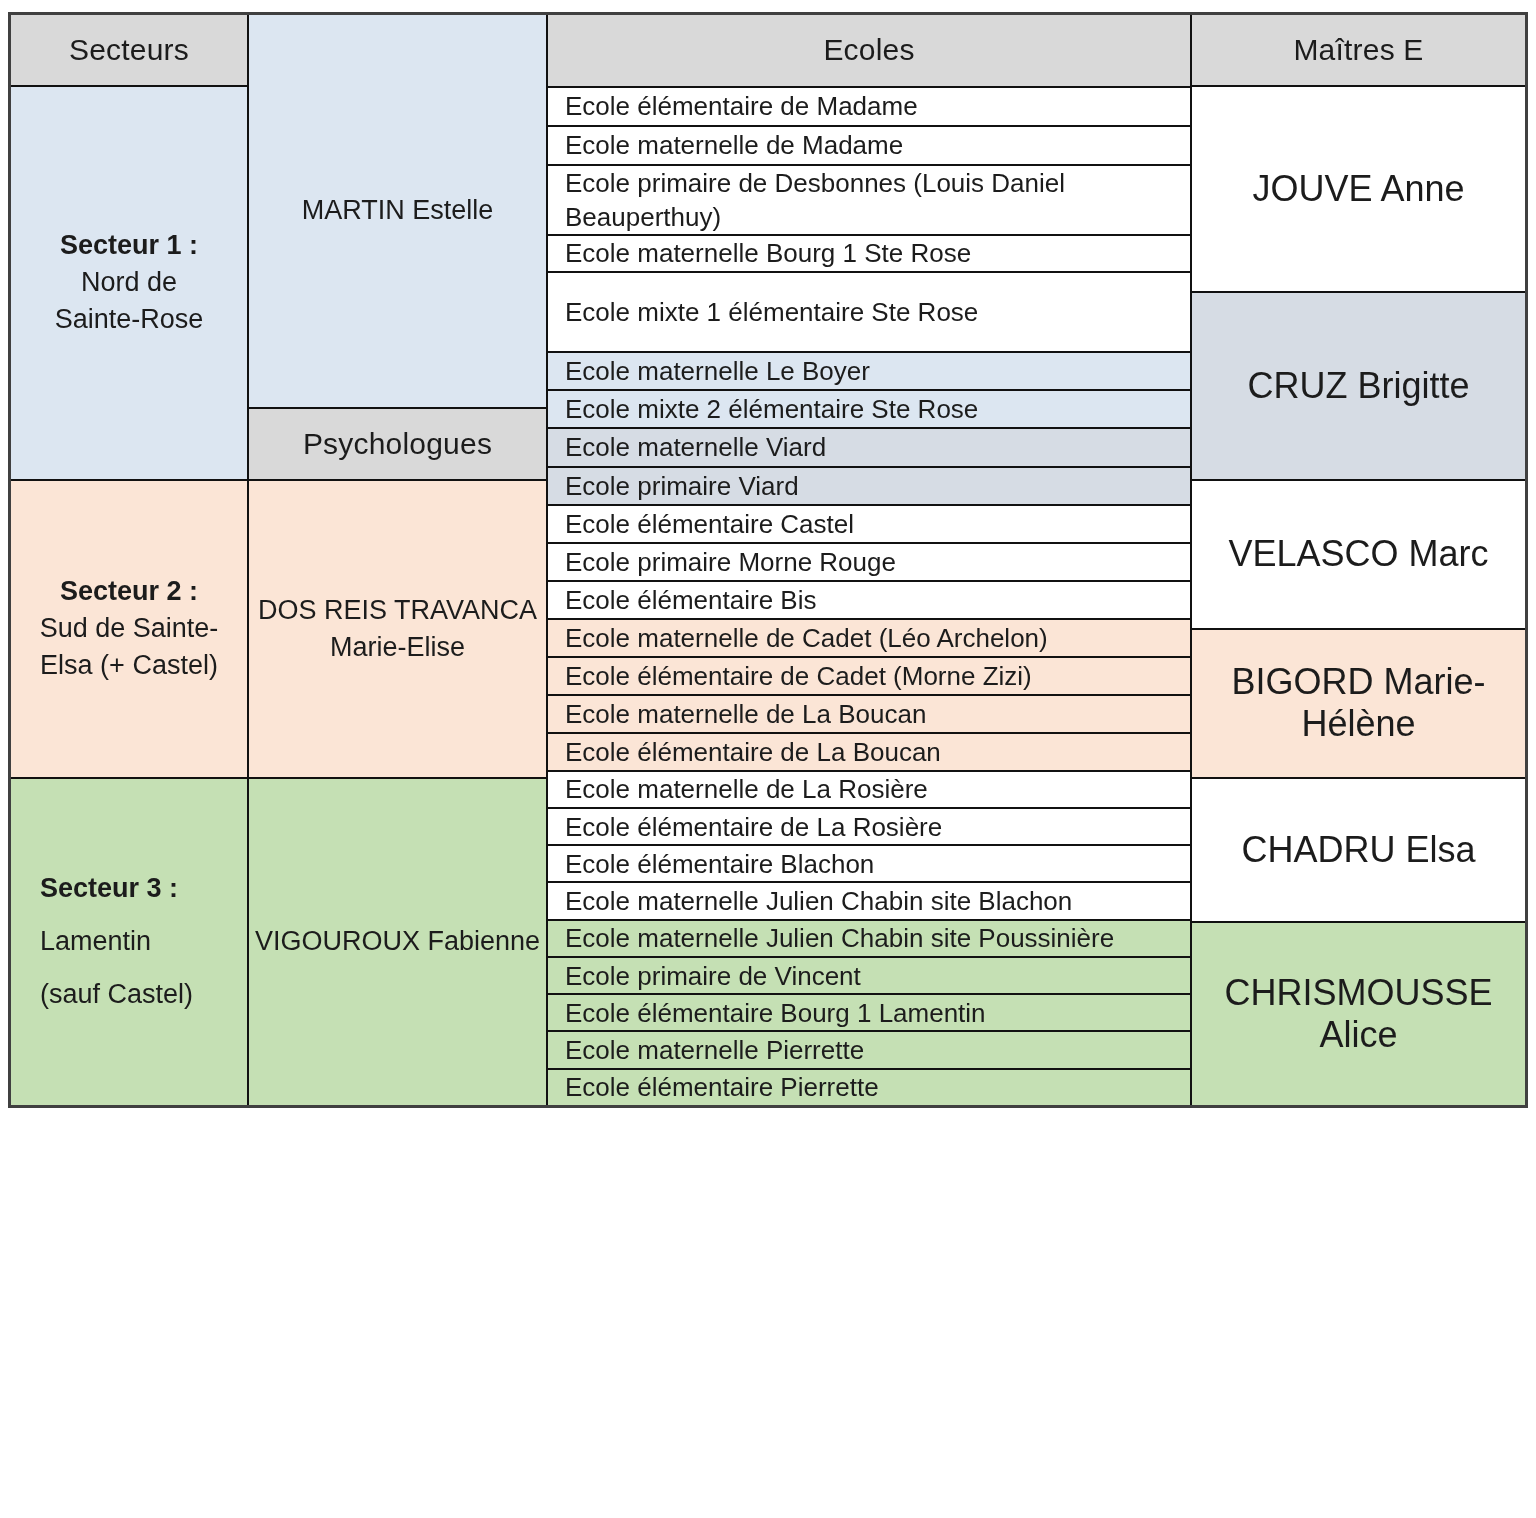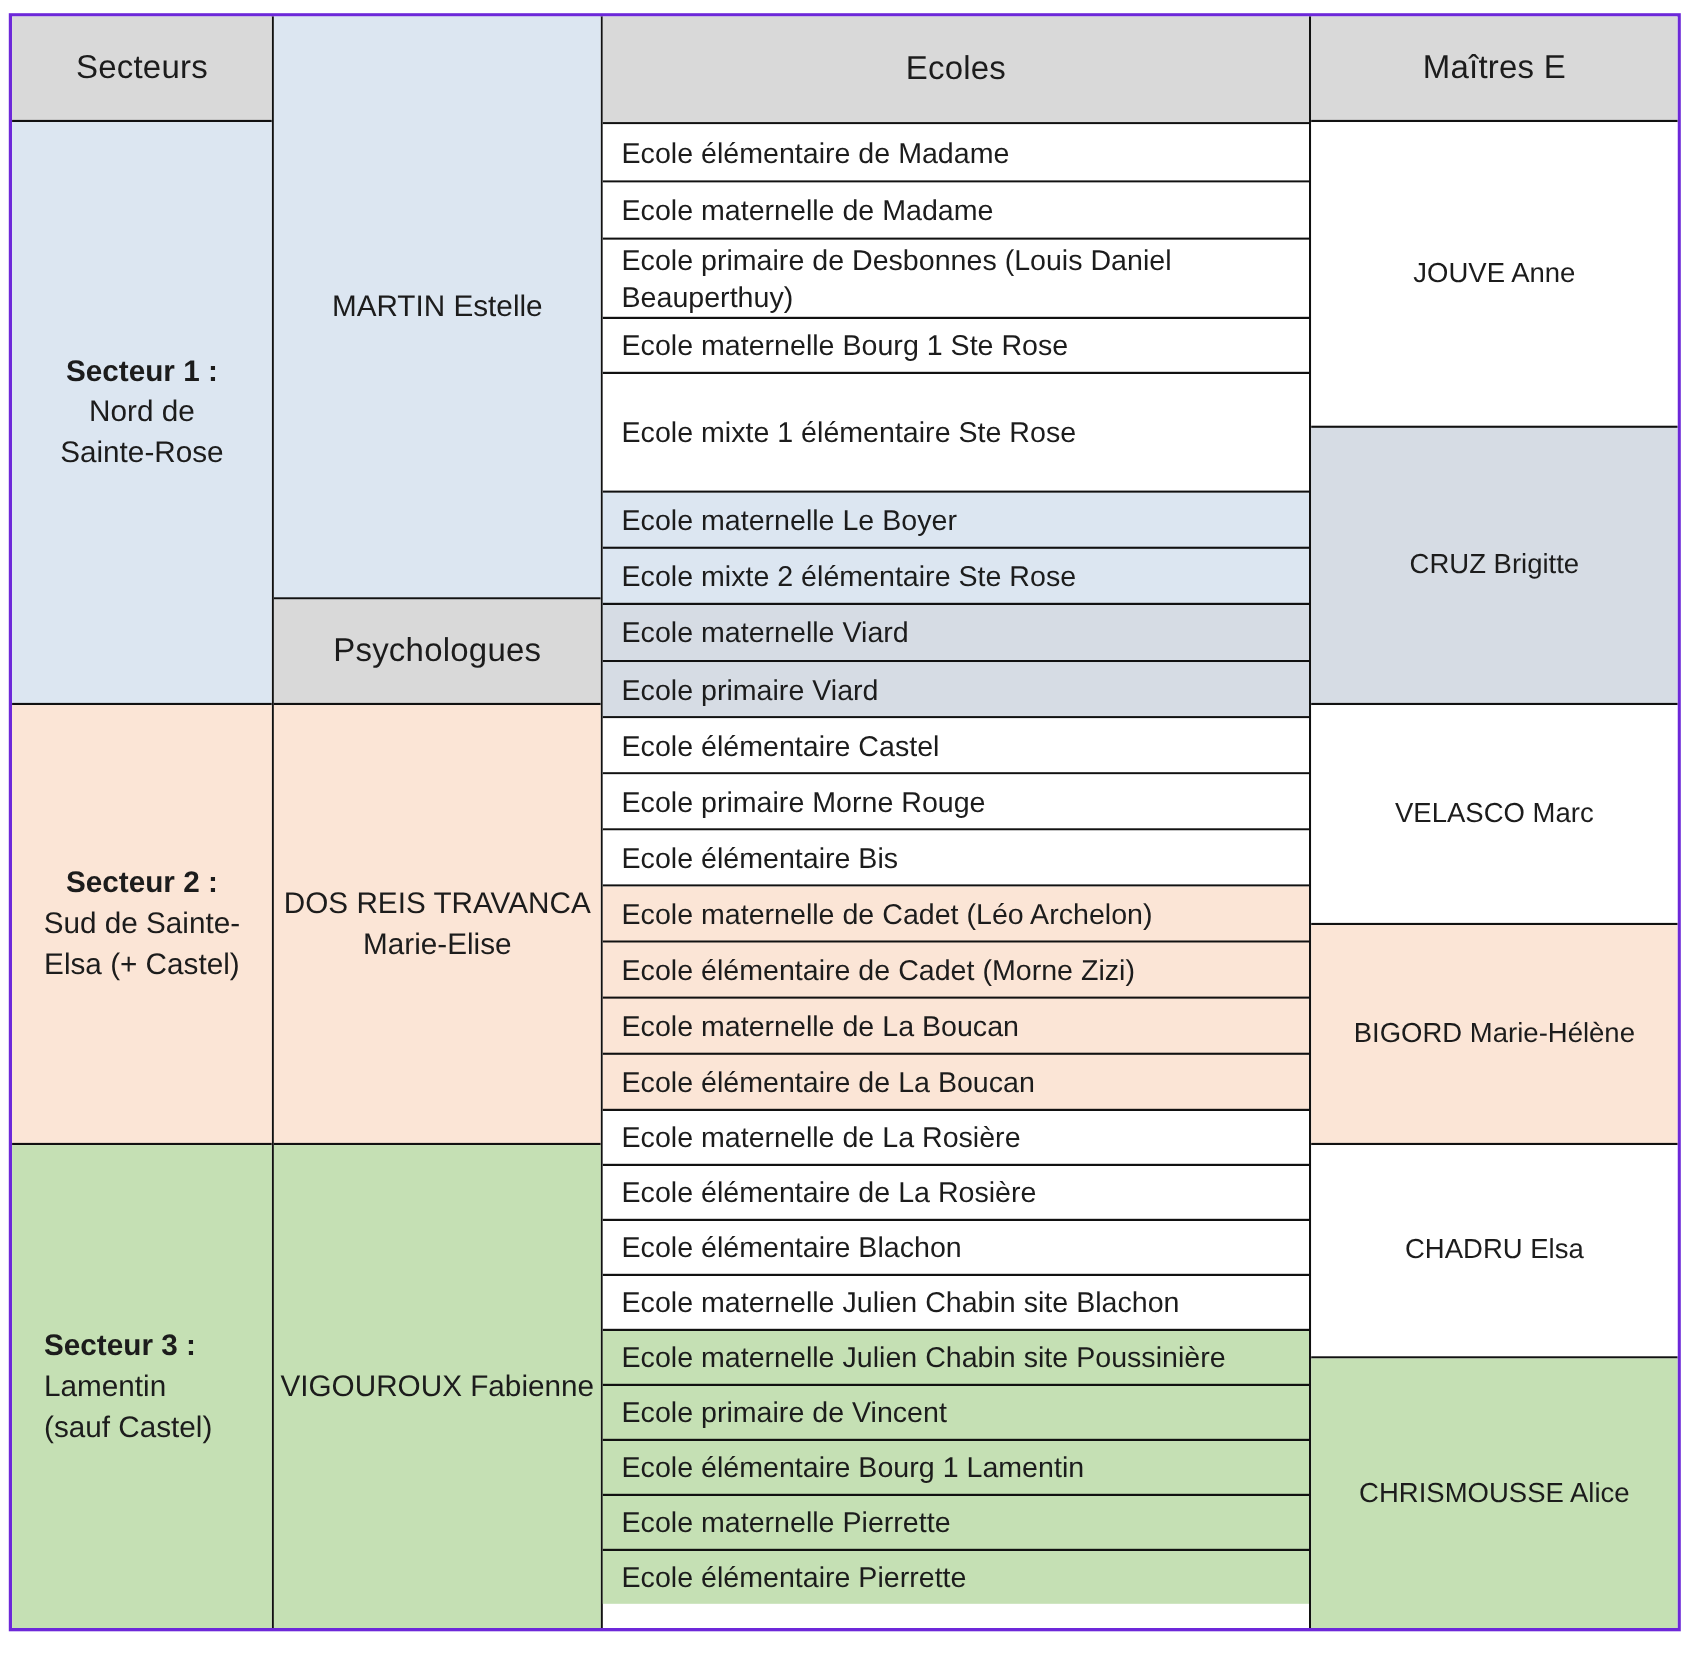--- a/index.html
+++ b/index.html
@@ -1,29 +1,29 @@
 <!DOCTYPE html>
 <html><head>
 <meta charset="utf-8">
 <style>
   html,body{margin:0;padding:0;background:#ffffff;}
   body{width:1536px;height:1518px;position:relative;font-family:"Liberation Sans",sans-serif;color:#1c1c1c;}
-  .table{position:absolute;left:8px;top:12px;width:1520px;height:1471px;border:3px solid #6d28d9;box-sizing:border-box;display:flex;background:#fff;}
+  .table{position:absolute;left:8px;top:12px;width:1520px;height:1096px;border:3px solid #404040;box-sizing:border-box;display:flex;background:#fff;}
   .col{display:flex;flex-direction:column;box-sizing:border-box;}
   .col.bordered{border-right:2px solid #111;}
   .c1{width:238px;} .c2{width:299px;} .c3{width:644px;} .c4{width:333px;}
   .cell{box-sizing:border-box;border-bottom:2px solid #111;display:flex;flex-direction:column;justify-content:center;}
   .cell.last{border-bottom:none;}
   .head{height:98px;align-items:center;font-size:30px;background:#d9d9d9;text-align:center;letter-spacing:0.2px;}
   .sector{align-items:center;text-align:center;font-size:27px;line-height:37px;}
-  .sector.align-left{align-items:flex-start;text-align:left;padding-left:29px;}
+  .sector.align-left{align-items:flex-start;text-align:left;padding-left:29px;gap:16px;}
   .sector .ttl{font-weight:bold;}
   .psy{align-items:center;text-align:center;font-size:27px;line-height:37px;}
   .school{padding-left:17px;padding-right:28px;font-size:26px;line-height:34px;justify-content:center;}
-  .maitre{align-items:center;text-align:center;font-size:25px;}
+  .maitre{align-items:center;text-align:center;font-size:36px;}
   .bg-white{background:#ffffff;}
   .bg-blue{background:#dce6f1;}
   .bg-grayblue{background:#d6dce4;}
   .bg-peach{background:#fbe5d6;}
   .bg-green{background:#c5e0b4;}
 </style>
 </head>
 <body>
 
 <div class="table">

